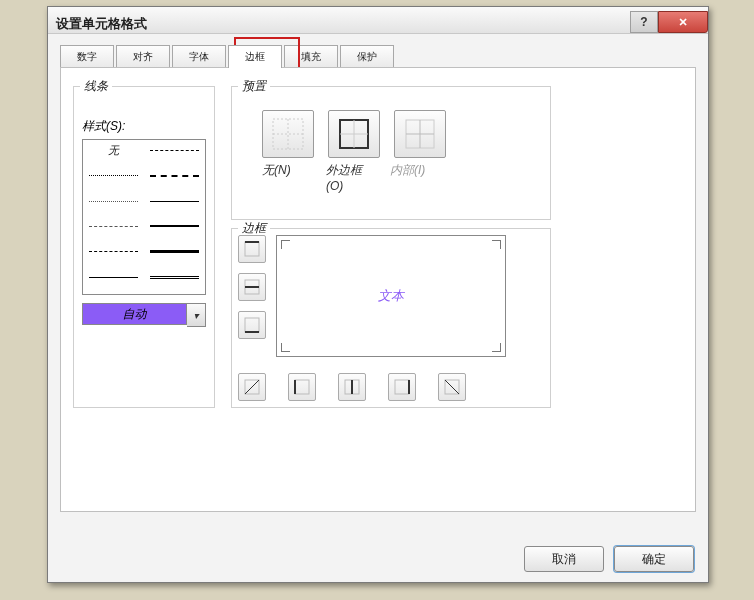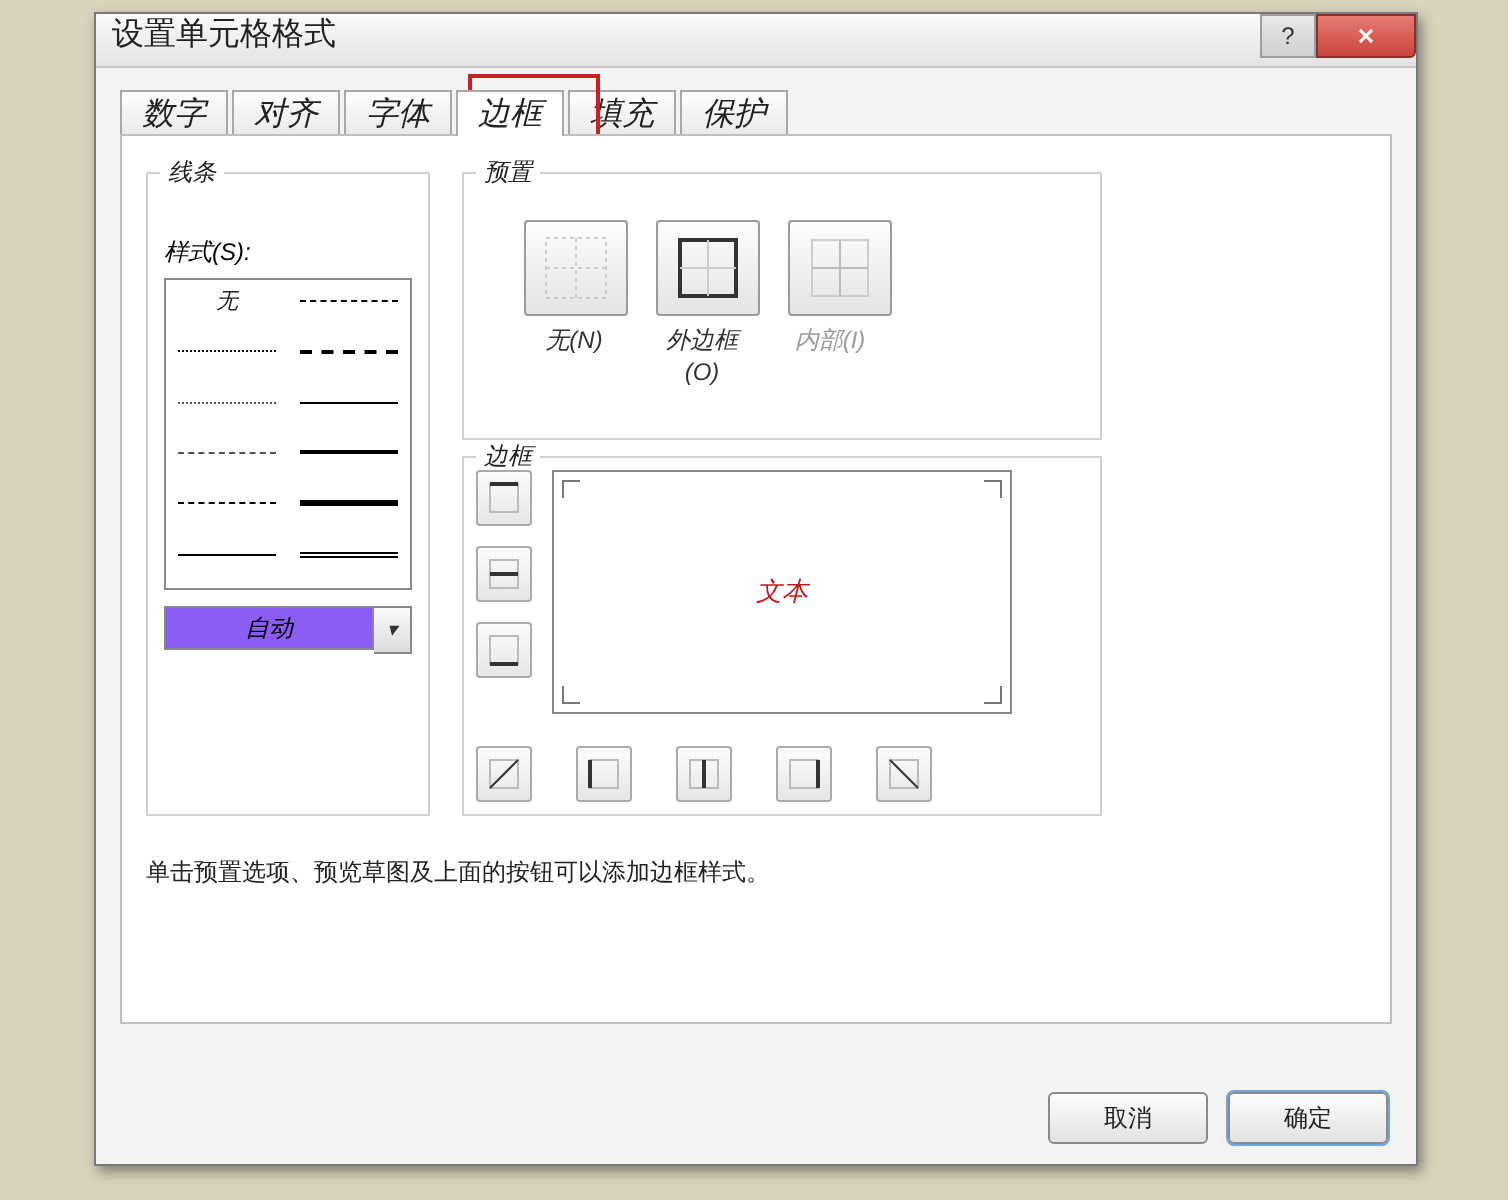--- a/index.html
+++ b/index.html
@@ -19,24 +19,25 @@
     height: 575px;
     background: #f3f3f3;
     border: 1px solid #7a7a7a;
     box-shadow: 2px 3px 6px rgba(0,0,0,.4);
   }
   .titlebar {
     height: 26px;
     background: linear-gradient(#fafafa, #e3e3e3);
     border-bottom: 1px solid #c8c8c8;
     display: flex;
-    align-items: flex-start;
+    align-items: flex-end;
     padding: 0 0 0 8px;
-    font-size: 16px;
+    font-size: 13px;
     color: #222;
+    font-weight: bold;
   }
   .title-spacer { flex: 1; }
   .win-btn {
     height: 20px;
     width: 28px;
     display: flex;
     align-items: center;
     justify-content: center;
     font-family: Arial, sans-serif;
     font-size: 12px;
@@ -62,26 +63,25 @@
   }
   .tab {
     width: 52px;
     height: 22px;
     border: 1px solid #a8a8a8;
     border-bottom: none;
     background: linear-gradient(#fdfdfd,#e9e9e9);
     display: flex;
     align-items: center;
     justify-content: center;
-    font-size: 16px;
+    font-size: 10px;
     color: #222;
     margin-right: 2px;
     position: relative;
     top: 1px;
-    font-style: italic;
   }
   .tab.active {
     background: #fff;
     z-index: 2;
   }
   .tab-highlight {
     position: absolute;
     border: 2px solid #cc1f1f;
     pointer-events: none;
   }
@@ -173,21 +173,21 @@
   .preset-row { display:flex; gap:14px; padding: 6px 0 0 30px; }
   .preset-btn {
     width: 50px; height: 46px;
     border: 1px solid #9a9a9a;
     background: linear-gradient(#fdfdfd,#e4e4e4);
     border-radius: 2px;
     display:flex;align-items:center;justify-content:center;
   }
   .preset-btn svg { width:34px;height:34px; }
   .preset-lbls { display:flex; gap:14px; padding: 4px 0 0 30px; font-size:12px; color:#333;}
-  .preset-lbls span { width:50px; text-align:center; }
+  .preset-lbls span { width:50px; }
   .preset-lbls .dim { color:#9a9a9a; }
 
   
   .border-box { left:170px; top:160px; width:318px; height:178px; }
   .bb-side-col {
     position:absolute; left:6px; top:6px;
     display:flex; flex-direction:column; gap:10px;
   }
   .mini-btn {
     width:26px;height:26px;
@@ -197,21 +197,21 @@
     display:flex;align-items:center;justify-content:center;
   }
   .mini-btn svg { width:18px;height:18px; }
   .preview {
     position:absolute;
     left:44px; top:6px;
     width:228px; height:120px;
     border:1px solid #888;
     background:#fff;
     display:flex;align-items:center;justify-content:center;
-    font-size:13px;color:#b91c1c;
+    font-size:13px;color:#8b5cf6;
   }
   .preview::before, .preview::after,
   .preview .c1, .preview .c2 {
     content:"";
     position:absolute;
     width:8px;height:8px;
     border:0 solid #777;
   }
   .preview::before { left:4px;top:4px; border-left-width:1px;border-top-width:1px;}
   .preview::after  { right:4px;top:4px; border-right-width:1px;border-top-width:1px;}
@@ -409,20 +409,19 @@
         </div>
         <div class="mini-btn">
           <svg viewBox="0 0 18 18">
               <rect x="2" y="2" width="14" height="14" fill="none" stroke="#bbb"></rect>
               <line x1="2" y1="2" x2="16" y2="16" stroke="#333"></line>
             </svg>
         </div>
       </div>
     </div>
 
-    <div class="hint">单击预置选项、预览草图及上面的按钮可以添加边框样式。</div>
   </div>
 
   <div class="footer">
     <div class="btn">取消</div>
     <div class="btn primary">确定</div>
   </div>
 </div>
 
 </body></html>

